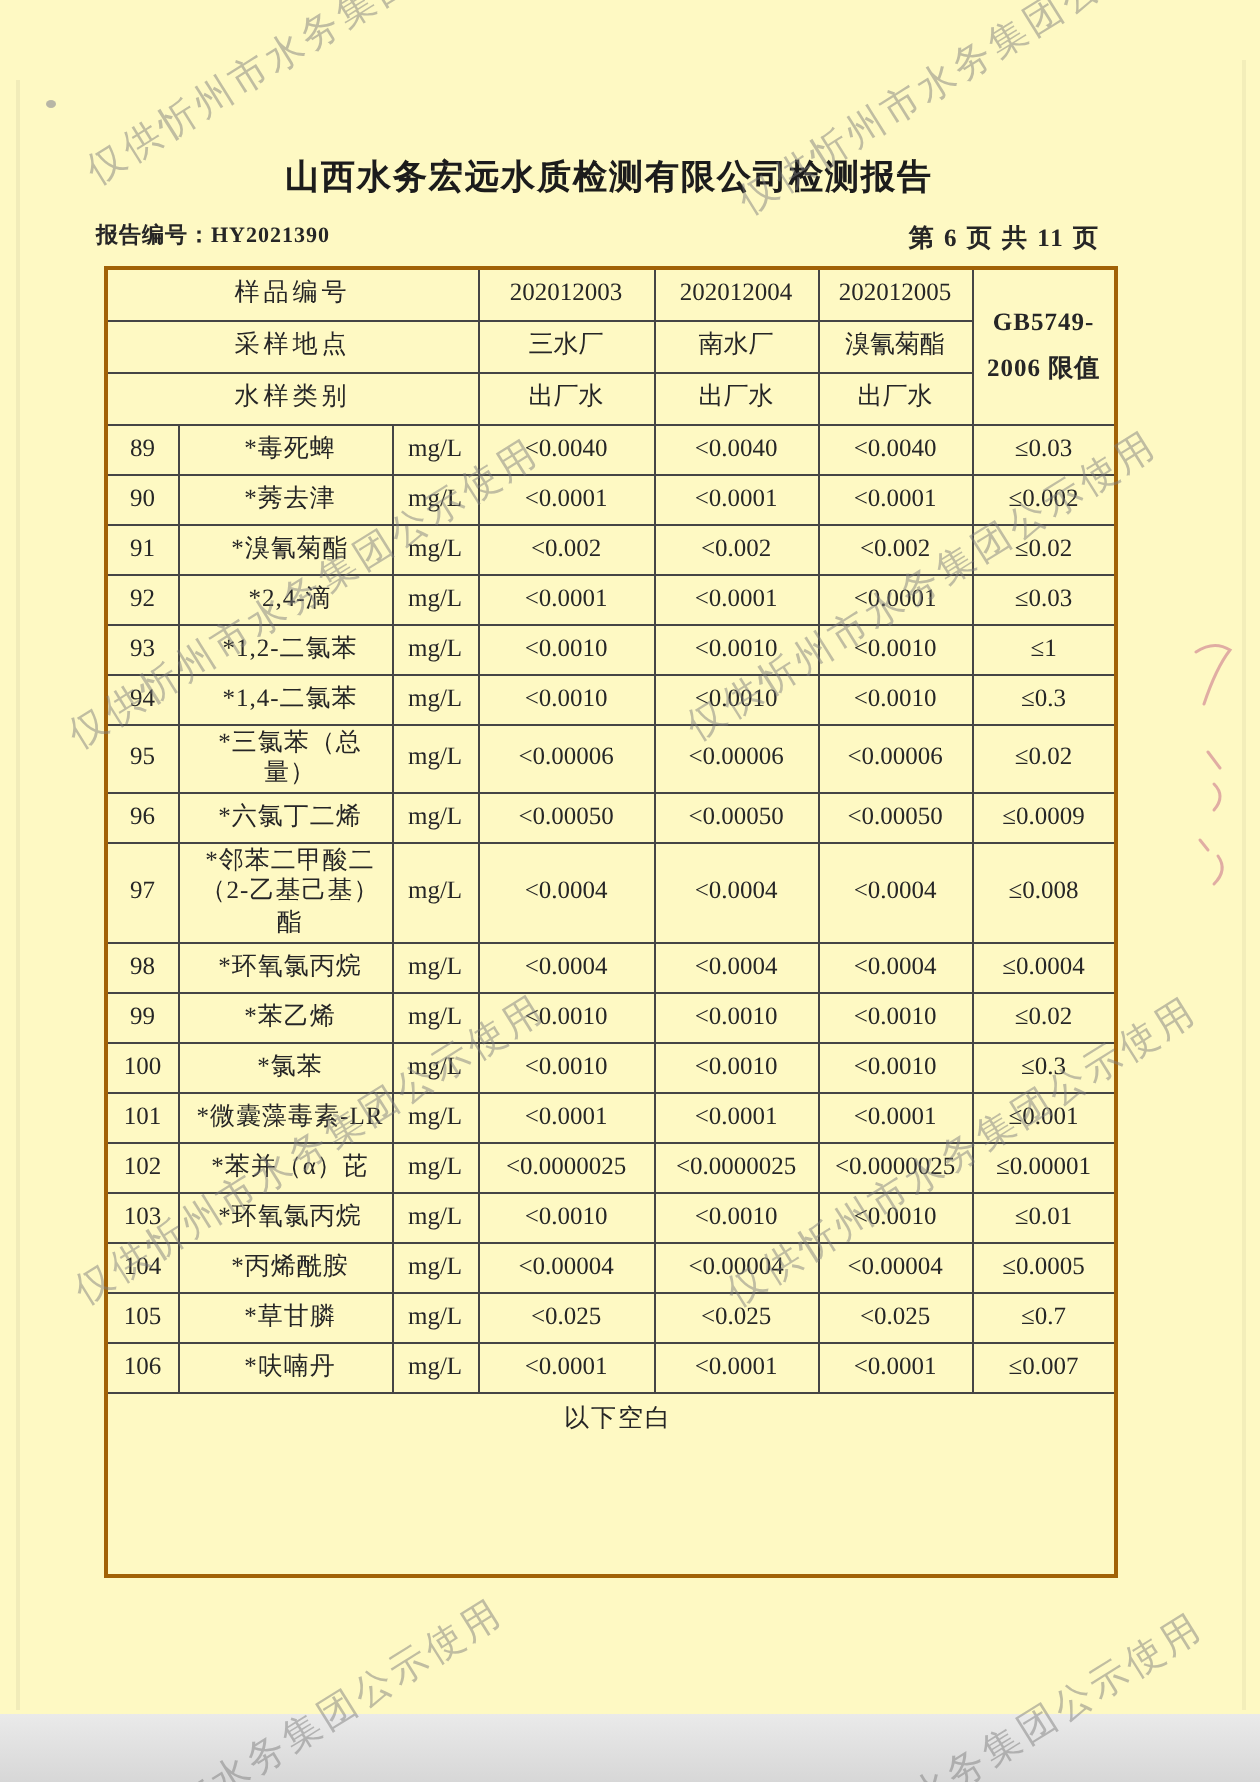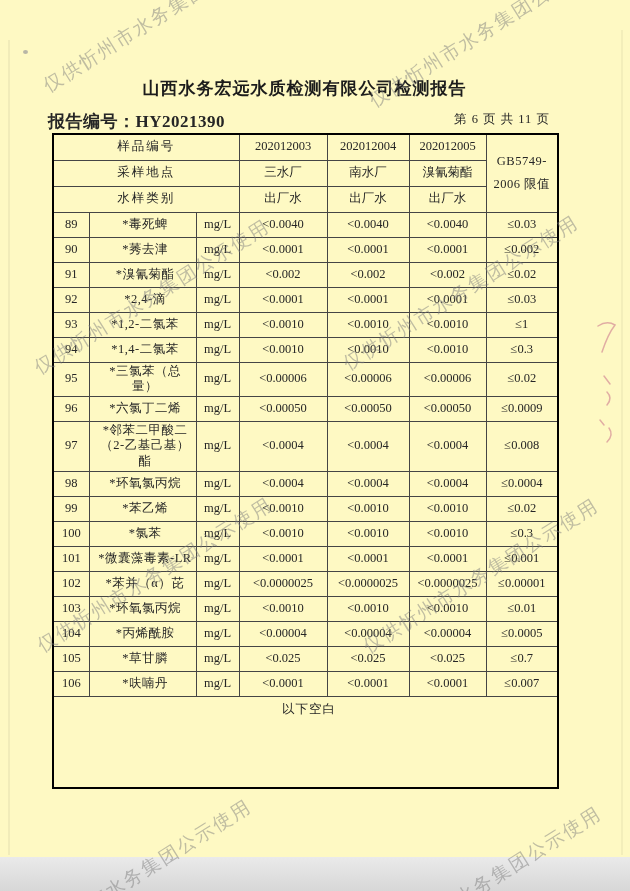--- a/index.html
+++ b/index.html
@@ -9,40 +9,40 @@
     font-family:"Liberation Serif","DejaVu Serif",serif;
     color:#262626;
   }
   .title {
     position:absolute; left:52px; top:77px; width:505px;
     text-align:center; font-family:"Liberation Sans",sans-serif;
     font-weight:700; font-size:17px; letter-spacing:1px; color:#1c1c1c;
   }
   .meta-left {
     position:absolute; left:48px; top:110px;
-    font-size:17px; font-weight:700; letter-spacing:0.5px;
+    font-size:11px; font-weight:700; letter-spacing:0.5px;
   }
   .meta-right {
     position:absolute; left:52px; top:111px; width:498px;
-    text-align:right; font-size:12.5px; letter-spacing:1px;
+    text-align:right; font-size:12.5px; letter-spacing:1px;font-weight:bold;
   }
   .report-table {
     position:absolute; left:52px; top:133px;
     border-collapse:collapse; table-layout:fixed; width:505px;
-    border:2px solid #000000;
+    border:2px solid #a16207;
     padding-left:12px;
   }
   .report-table td {
     border:1px solid #454545; text-align:center;
     font-size:12.5px; padding:1px 2px; line-height:1.25;
     overflow:hidden; word-break:break-all;
   }
   tr.hrow { height:26px; }
   tr.hrow td.hlabel { letter-spacing:2px; }
-  td.limit-head div { margin:7px 0; letter-spacing:0.5px; }
+  td.limit-head div { margin:7px 0; letter-spacing:0.5px;font-weight:bold; }
   tr.drow { height:25px; }
   td.name-cell { text-align:center; padding-left:7px; letter-spacing:0.5px; }
   tr.blank-row { height:92px; }
   tr.blank-row td {
     text-align:center; vertical-align:top; padding:5px 0 0 7px; letter-spacing:1px;
   }
   .wm {
     position:absolute; z-index:5; white-space:nowrap; pointer-events:none;
     font-family:"Liberation Sans",sans-serif;
     font-size:19px; letter-spacing:2px; opacity:0.48;

